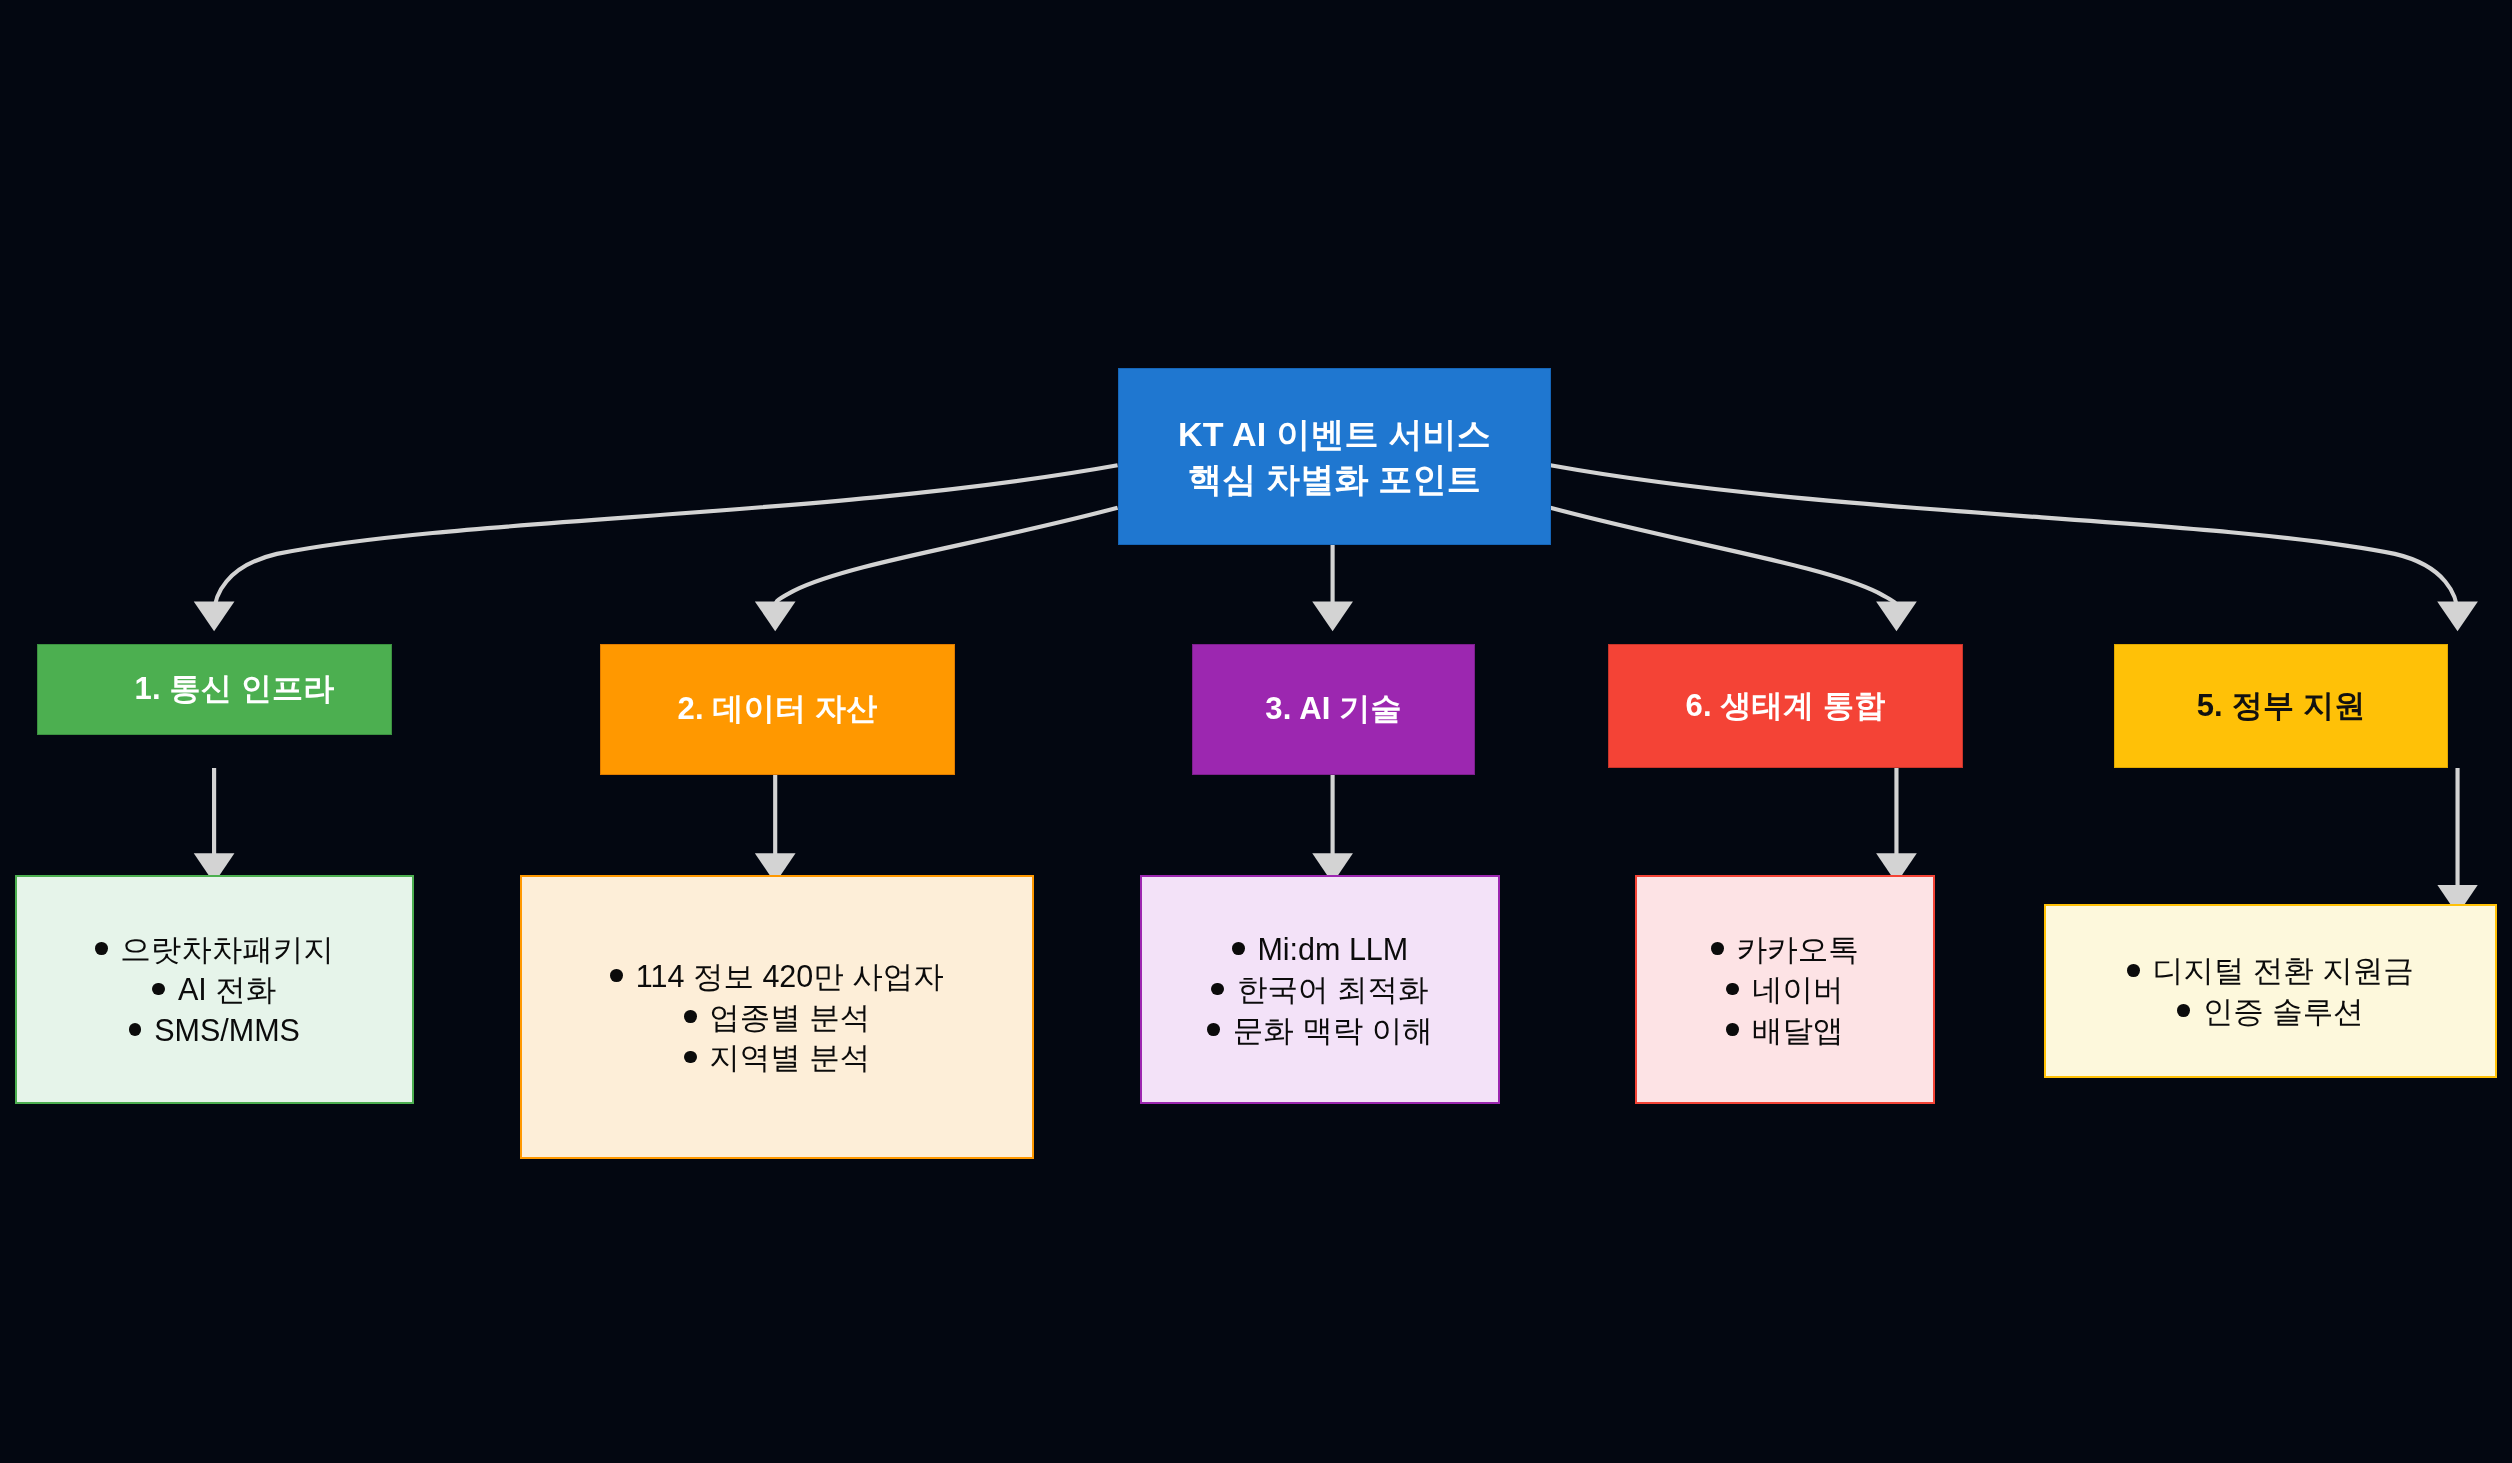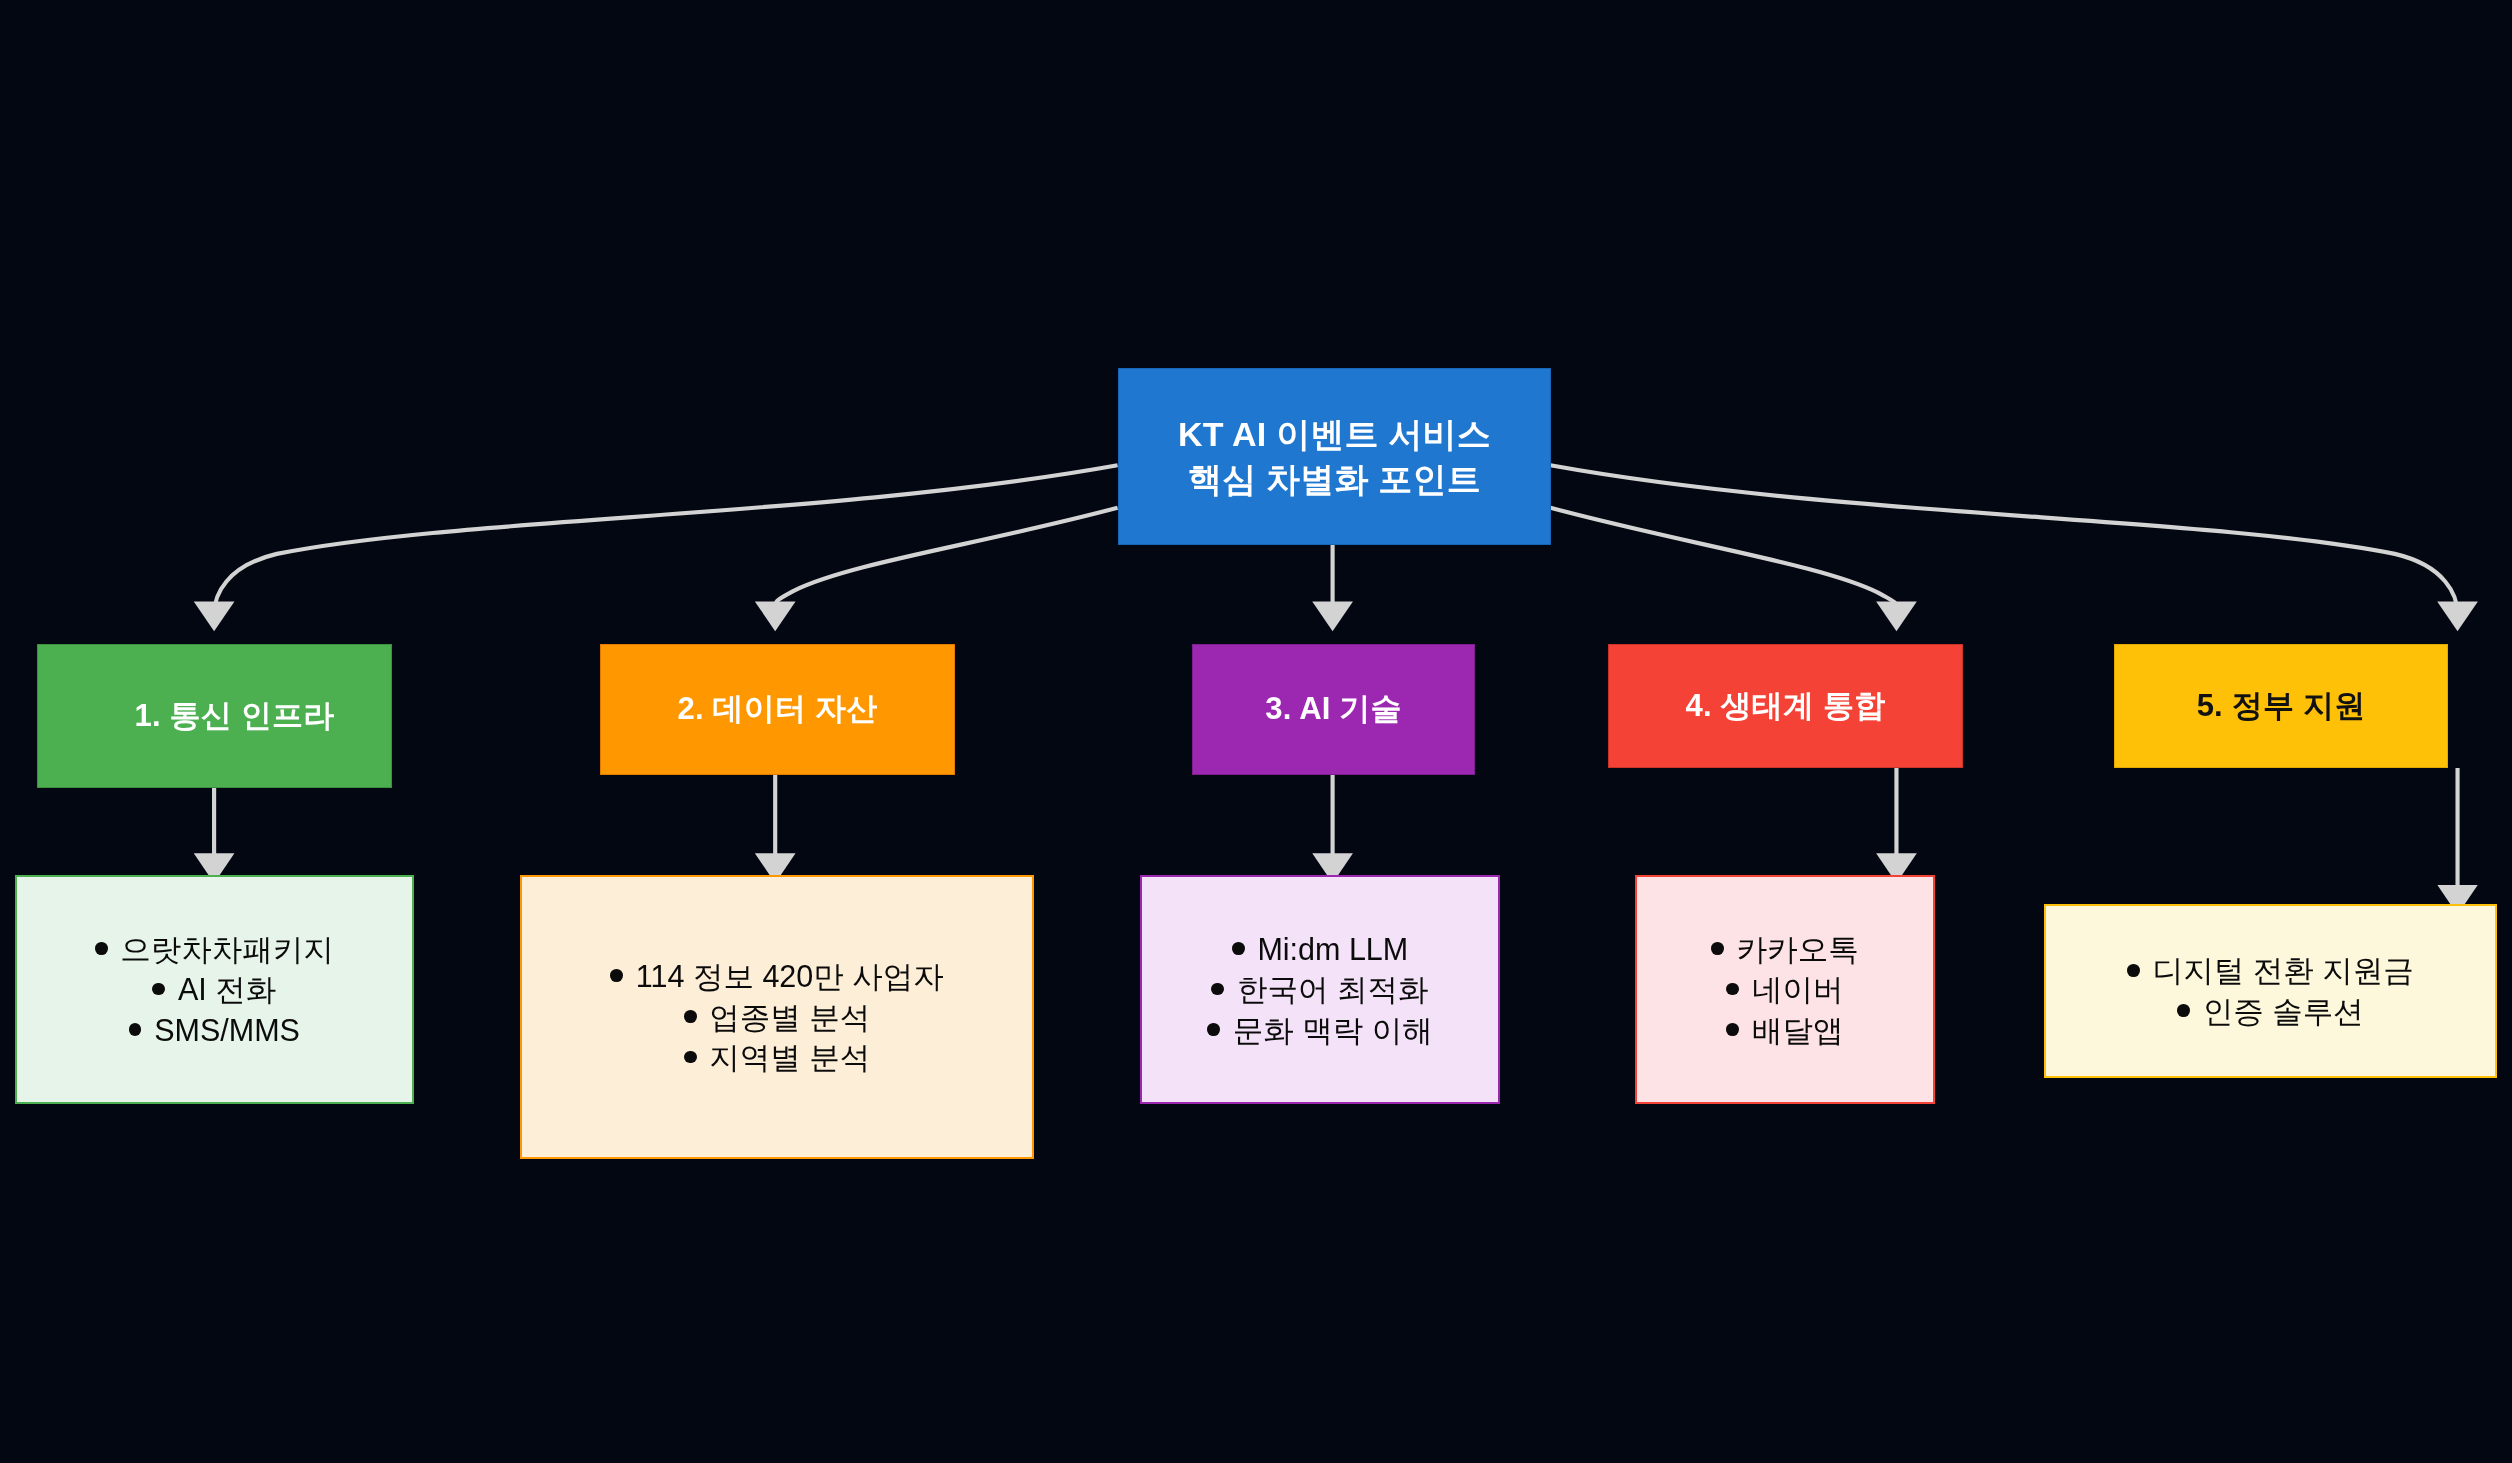--- a/index.html
+++ b/index.html
@@ -103,34 +103,34 @@
     <path d="M2663,832 L2663,972" fill="none" stroke="#d3d3d3" stroke-width="4.5" marker-end="url(#arrow)"></path>
   </svg>
 
   <div class="node node-root" style="left:1118px; top:356px; width:433px; height:177px;margin-top:12px;">
     <div>
       <span>KT AI 이벤트 서비스</span><br>
       <span>핵심 차별화 포인트</span>
     </div>
   </div>
 
-  <div class="node node-cat" style="left:37px; top:644px; width:355px; height:144px; background:#4caf50; border:1.8px solid #3b9140; color:#ffffff;padding-left:40px;">
+  <div class="node node-cat" style="left:37px; top:644px; width:355px; height:91px; background:#4caf50; border:1.8px solid #3b9140; color:#ffffff;padding-left:40px;">
     <span class="cat-text">1. 통신 인프라</span>
   </div>
 
   <div class="node node-cat" style="left:600px; top:644px; width:355px; height:131px; background:#ff9800; border:1.8px solid #e07b00; color:#ffffff;">
     <span class="cat-text">2. 데이터 자산</span>
   </div>
 
   <div class="node node-cat" style="left:1192px; top:644px; width:283px; height:131px; background:#9c27b0; border:1.8px solid #7d1f8e; color:#ffffff;">
     <span class="cat-text">3. AI 기술</span>
   </div>
 
   <div class="node node-cat" style="left:1608px; top:644px; width:355px; height:124px; background:#f44336; border:1.8px solid #c8342a; color:#ffffff;">
-    <span class="cat-text">4. 생태계 통합</span>
+    <span class="cat-text">6. 생태계 통합</span>
   </div>
 
   <div class="node node-cat" style="left:2114px; top:644px; width:334px; height:124px; background:#ffc107; border:1.8px solid #e0a800; color:#111111;">
     <span class="cat-text">5. 정부 지원</span>
   </div>
 
   <div class="node node-detail" style="left:14.8px; top:875px; width:399px; height:229px; background:#e6f4ea; border:2.8px solid #4caf50;">
     <ul class="detail-list">
       <li><span class="bullet"></span><span>으랏차차패키지</span></li>
       <li><span class="bullet"></span><span>AI 전화</span></li>

